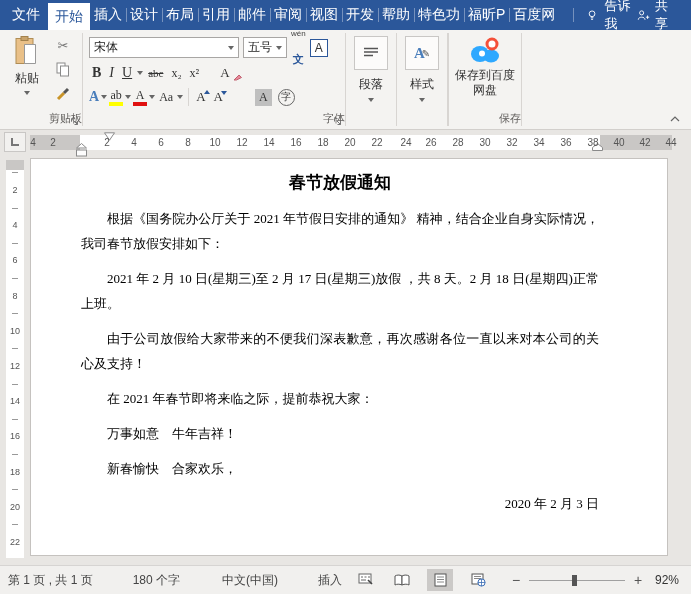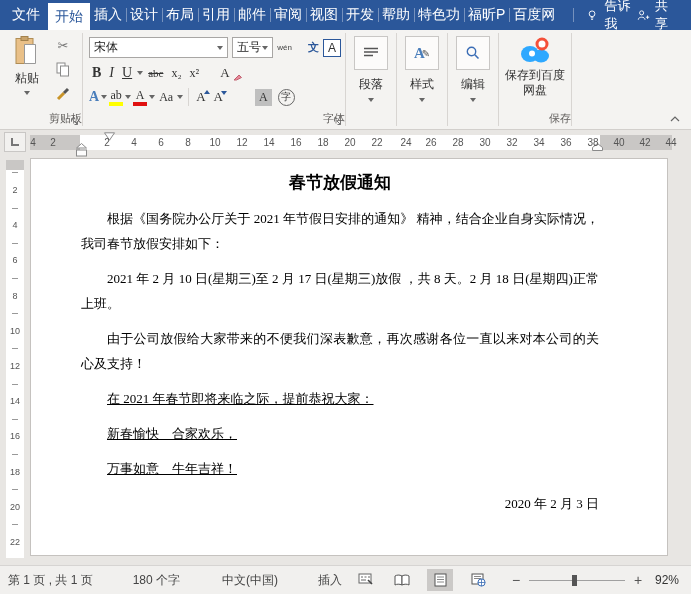--- a/index.html
+++ b/index.html
@@ -38,21 +38,21 @@
   .frow { position:absolute; left:6px; right:4px; display:flex; align-items:center; }
   .r1 { top:7px; height:21px; gap:4px; }
   .r2 { top:33px; height:20px; gap:2px; }
   .r3 { top:56px; height:22px; gap:2px; }
   .combo { height:21px; background:#fff; border:1px solid #a8a6a4; display:flex; align-items:center;
            font-size:12px; color:#222; padding:0 4px; }
   .fname { width:150px; }
   .fsize { width:44px; }
   .combo .sp { flex:1; }
   .dArrow { width:0; height:0; border-left:3px solid transparent; border-right:3px solid transparent; border-top:4px solid #666; display:inline-block; }
-  .ibtn { display:flex; align-items:center; justify-content:center; line-height:1;gap:16px; }
+  .ibtn { display:flex; flex-direction:column; align-items:center; justify-content:center; line-height:1;gap:16px; }
   .py-top { font-size:8px; color:#444; }
   .py-bot { font-size:11px; color:#2b579a; font-weight:bold; }
   .cborder { font-size:12px; color:#333; border:1px solid #2b579a; background:#fff; padding:1px 4px; }
   .tbtn { font-family:"Liberation Serif",serif; color:#333; display:flex; align-items:flex-end; padding:0 3px; }
   .bB { font-weight:bold; font-size:14px; }
   .bI { font-style:italic; font-size:14px; }
   .bU { text-decoration:underline; font-size:14px; }
   .bS { text-decoration:line-through; font-size:11px; }
   .bX { font-size:12px; }
   .eraser { margin-left:16px; display:flex; align-items:flex-end; gap:1px; }
@@ -101,21 +101,21 @@
   .vcap { position:absolute; top:0; left:0; right:0; height:10px; background:#c9c7c5; }
   .vnum { position:absolute; left:0; width:18px; text-align:center; }
   .vtick { position:absolute; left:6px; width:6px; height:1px; background:#999; }
 
   .page { position:absolute; left:30px; top:28px; width:638px; height:398px; background:#fff;
           border:1px solid #c5c2bf; padding:10px 68px 0 50px; }
   .doc-title { font-family:"Liberation Serif",serif; font-size:17px; font-weight:bold; color:#000;
                text-align:center; line-height:27px; }
   .para { font-family:"Liberation Serif",serif; font-size:13px; line-height:25px; color:#000; text-indent:2em;margin-top:10px; }
   .para.justify { text-align:justify; }
-  .para.left { text-align:left;text-decoration:underline; }
+  .para.left { text-align:left; }
   .para.right { text-align:right; text-indent:0; }
 
   
   .statusbar { position:absolute; left:0; right:0; bottom:0; height:29px; background:#f1f0ee; border-top:1px solid #d6d4d2;
                display:flex; align-items:center; font-size:12px; color:#444; }
   .st-item { margin-left:40px; white-space:nowrap; }
   .st-item.first { margin-left:8px; }
   .st-right { margin-left:auto; display:flex; align-items:center; margin-right:12px; }
   .viewbtn { width:26px; height:22px; display:flex; align-items:center; justify-content:center; margin-left:12px; }
   .viewbtn.selected { background:#cbc9c7; }
@@ -284,30 +284,20 @@
       <div class="iconbox">
         <span class="styles-a">A</span>
           <span class="styles-pen">✎</span>
       </div>
       <span class="blabel">样式</span>
       <span class="dArrow"></span>
     </div>
 
     <div class="gsep"></div>
 
-    <div class="bigbtn">
-      <div class="iconbox">
-        <svg width="16" height="16" viewBox="0 0 16 16">
-          <circle cx="6.5" cy="6.5" r="4.2" fill="none" stroke="#3b6db5" stroke-width="1.4"></circle>
-          <path d="M9.8 9.8 L13.5 13.5" stroke="#3b6db5" stroke-width="1.6"></path>
-        </svg>
-      </div>
-      <span class="blabel">编辑</span>
-      <span class="dArrow"></span>
-    </div>
 
     <div class="gsep"></div>
 
     <div class="group saveg">
       <div class="baidu-btn">
         <svg width="32" height="27" viewBox="0 0 32 27">
           <ellipse cx="11" cy="17" rx="9" ry="8" fill="#2ea8ff"></ellipse>
           <ellipse cx="22" cy="19" rx="8" ry="6.5" fill="#2ea8ff"></ellipse>
           <circle cx="13" cy="16.5" r="3" fill="#fff"></circle>
           <circle cx="23" cy="7" r="5" fill="#fff" stroke="#f4503a" stroke-width="3"></circle>
@@ -397,22 +387,22 @@
         <div class="vtick" style="top: 364.4px;"></div>
       </div>
 
     <div class="page">
       <div class="doc-title">春节放假通知</div>
       <div id="docbody">
           <div class="para justify">根据《国务院办公厅关于 2021 年节假日安排的通知》 精神，结合企业自身实际情况，我司春节放假安排如下：</div>
           <div class="para justify">2021 年 2 月 10 日(星期三)至 2 月 17 日(星期三)放假 ，共 8 天。2 月 18 日(星期四)正常上班。</div>
           <div class="para justify">由于公司放假给大家带来的不便我们深表歉意，再次感谢各位一直以来对本公司的关心及支持！</div>
           <div class="para left">在 2021 年春节即将来临之际，提前恭祝大家：</div>
+          <div class="para left">万事如意　牛年吉祥！</div>
           <div class="para left">新春愉快　合家欢乐，</div>
-          <div class="para left">万事如意　牛年吉祥！</div>
           <div class="para right">2020 年 2 月 3 日</div>
         </div>
     </div>
   </div>
 
   <div class="statusbar">
     <span class="st-item first">第 1 页 , 共 1 页</span>
     <span class="st-item">180 个字</span>
     <span class="st-item" style="margin-left:42px">中文(中国)</span>
     <span class="st-item">插入</span>

